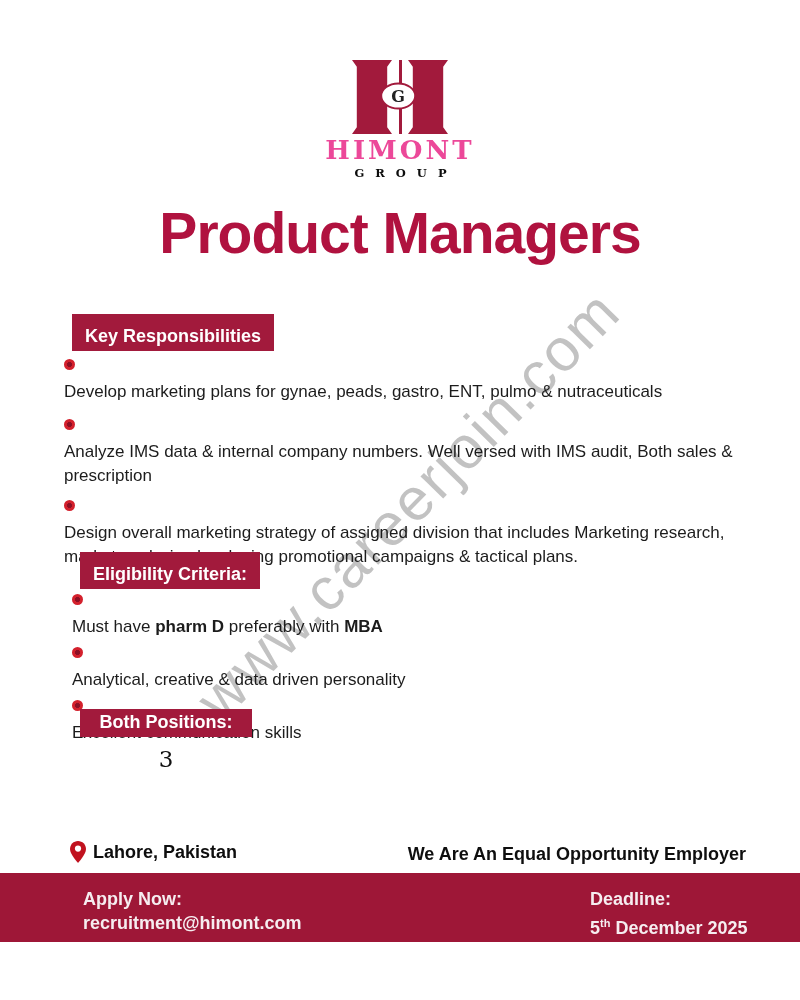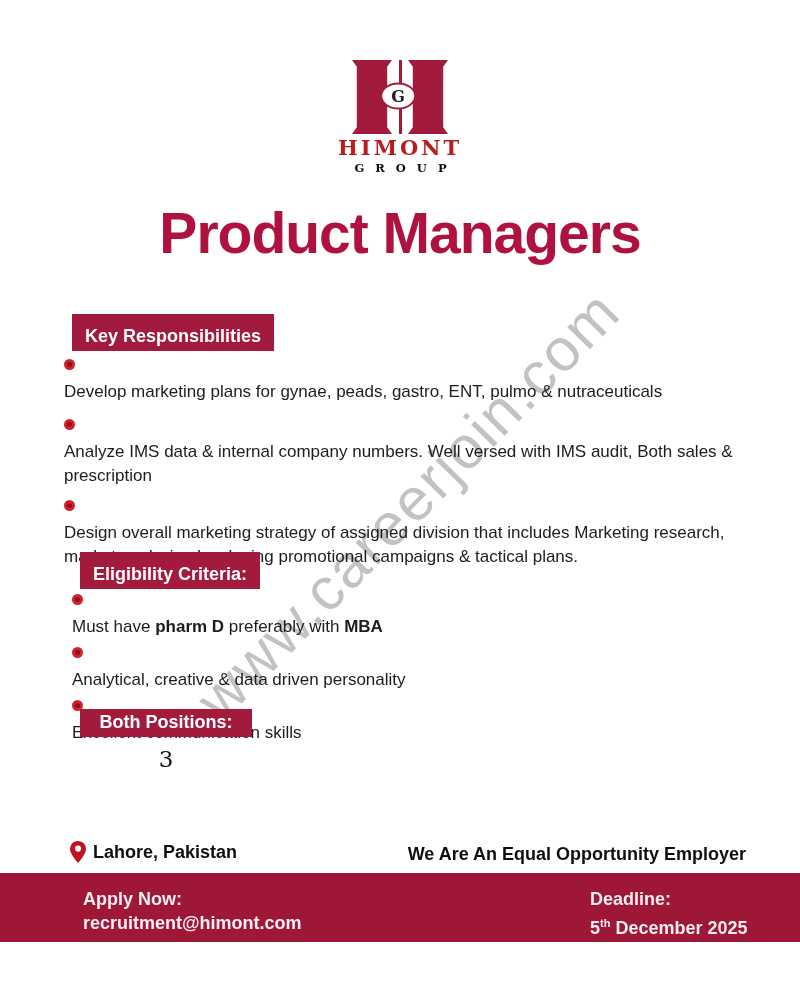--- a/index.html
+++ b/index.html
@@ -34,21 +34,21 @@
   .stem{position:absolute;top:0;height:74px;width:40px;background:var(--accent);
     clip-path:polygon(0 0,100% 0,88% 9%,88% 91%,100% 100%,0 100%,12% 91%,12% 9%);}
   .stem.left{left:0;}
   .stem.right{right:0;}
   .midline{position:absolute;left:47px;top:0;width:3px;height:74px;background:var(--accent);}
   .gbadge{position:absolute;left:50%;top:36px;transform:translate(-55%,-50%);
     width:36px;height:27px;border-radius:50%;background:#fff;border:2px solid var(--accent);
     display:flex;align-items:center;justify-content:center;
     font-family:"DejaVu Serif","Liberation Serif",serif;font-weight:bold;font-size:16px;color:#222;}
   .logo-name{font-family:"DejaVu Serif","Liberation Serif",serif;font-weight:bold;
-    font-size:21px;letter-spacing:3px;color:#b91c1c;margin-top:1px;}
+    font-size:26px;letter-spacing:3px;color:#ec4899;margin-top:1px;}
   .logo-tagline{font-family:"DejaVu Serif","Liberation Serif",serif;font-weight:bold;
     font-size:11.5px;letter-spacing:11px;color:#0d0d0d;margin-top:1px;transform:translateX(6px);}
 
   
   .title{position:absolute;left:0;right:0;top:200px;text-align:center;
     font-size:57px;font-weight:800;letter-spacing:-1px;color:var(--title);}
 
   
   .hbox{position:absolute;display:inline-block;background:var(--accent);color:#fff;
     font-size:18px;font-weight:bold;padding:12px 13px 4px;white-space:nowrap;}

